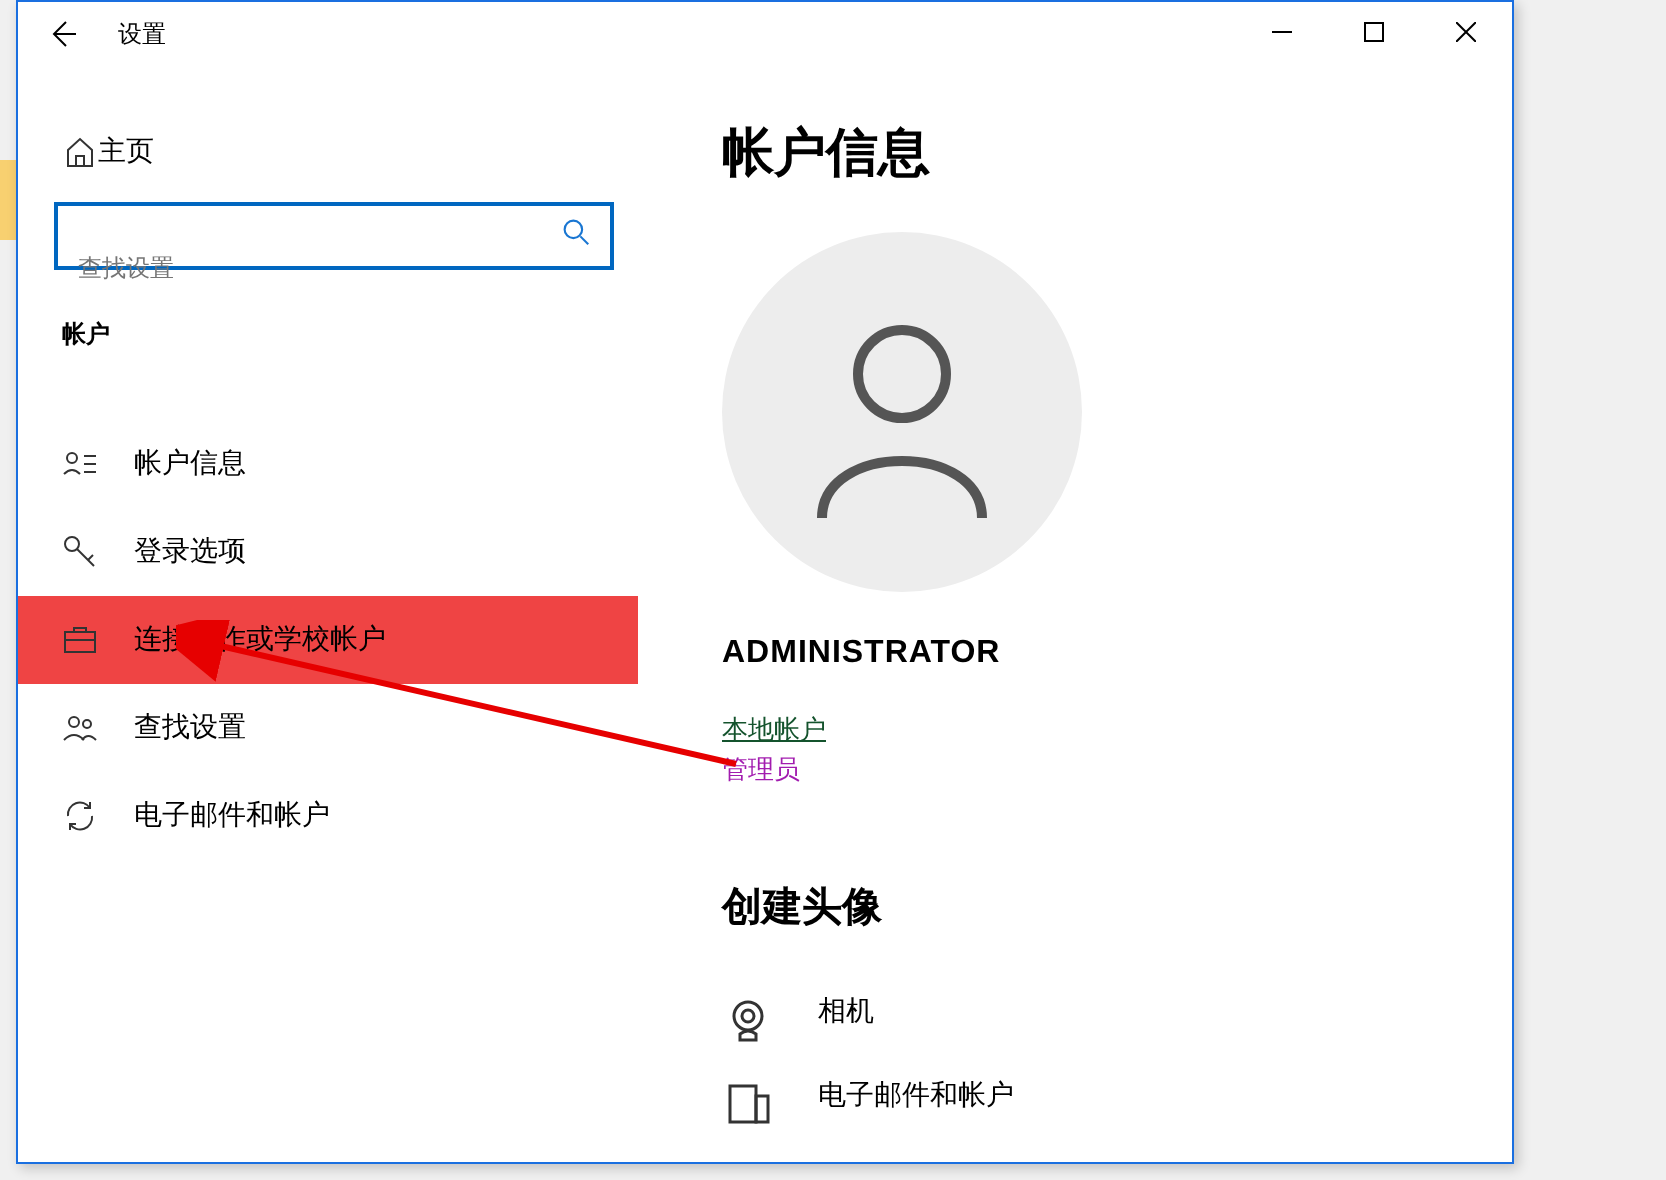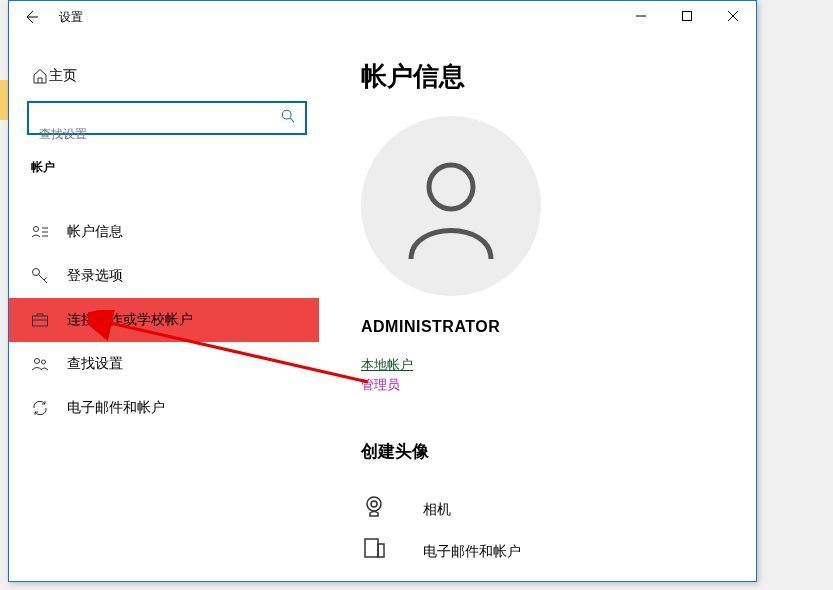--- a/index.html
+++ b/index.html
@@ -24,22 +24,22 @@
   .nav-list { margin-top: 24px; }
   .nav-item { display: flex; align-items: center; gap: 18px; padding: 13px 0 13px 22px; font-size: 14px; cursor: pointer; }
   .nav-item.selected { background: #ef4444; }
   .nav-icon { width: 18px; height: 18px; display: flex; align-items: center; justify-content: center; }
   .main { flex: 1; padding: 26px 0 0 42px; overflow: hidden; }
   .page-title { font-size: 26px; font-weight: 600; margin-bottom: 22px; }
   .avatar-circle { width: 180px; height: 180px; border-radius: 50%; background: #ededed; display: flex; align-items: center; justify-content: center; margin-bottom: 22px; }
   .username { font-size: 16px; font-weight: 700; letter-spacing: 0.5px; }
   .account-type { font-size: 13px; color: #14532d; margin-top: 20px; text-decoration: underline; }
   .account-role { font-size: 13px; color: #a21caf; margin-top: 2px; }
-  .section-title { font-size: 17px; font-weight: 600; margin-top: 46px; margin-bottom: 22px; }
-  .option-row { display: flex; align-items: flex-end; gap: 36px; padding: 8px 0; cursor: pointer; font-size: 14px; }
+  .section-title { font-size: 20px; font-weight: 600; margin-top: 46px; margin-bottom: 22px; }
+  .option-row { display: flex; align-items: flex-start; gap: 22px; padding: 8px 0; cursor: pointer; font-size: 14px; }
   .opt-icon { width: 26px; height: 26px; display: flex; align-items: center; justify-content: center; }
   .arrow-annotation { position: absolute; pointer-events: none; z-index: 100; }
   
   .sliver-left { position:absolute; left:0; top:80px; width:8px; height:40px; background:#f8d070; }
 </style>
 </head>
 <body>
 
 <div class="sliver-left"></div>
 

